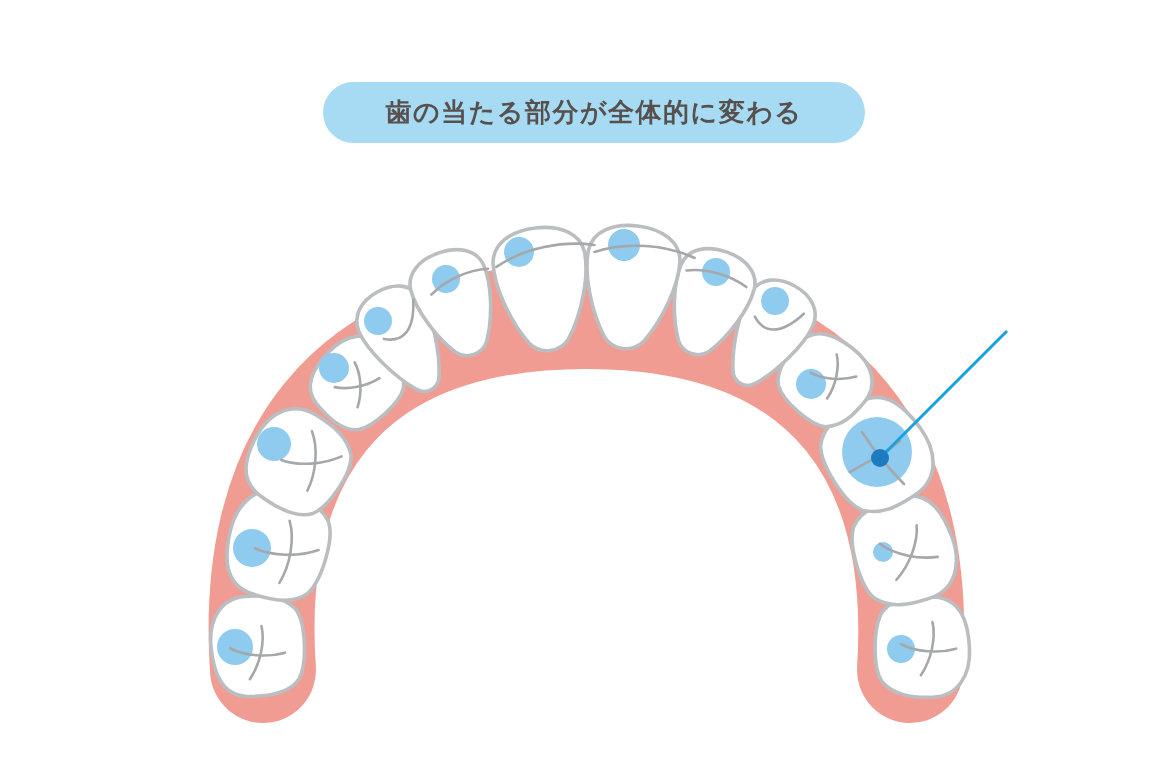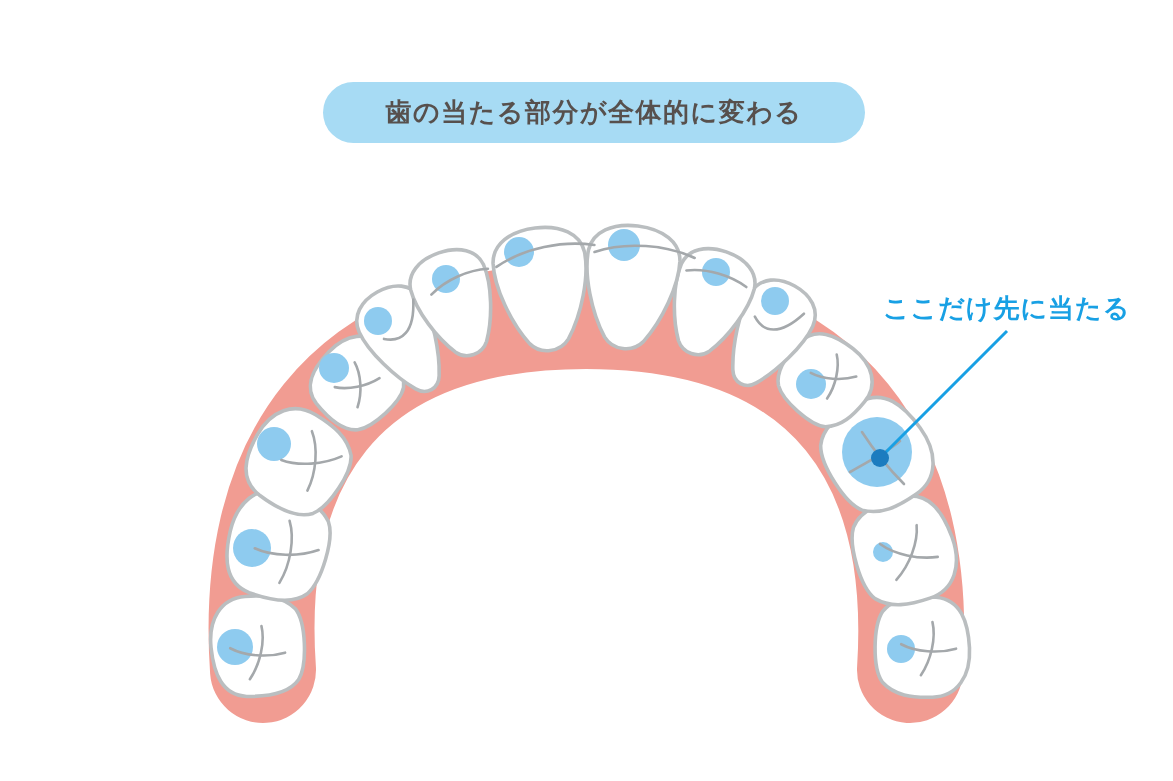--- a/index.html
+++ b/index.html
@@ -74,16 +74,13 @@
       <path d="M -33,0 C -14,7 14,5 34,-4" transform="translate(903,552) rotate(16) scale(0.88)" fill="none" stroke="#a4a8ab" stroke-width="2.6" vector-effect="non-scaling-stroke" stroke-linecap="round"></path>
       <path d="M 1,-32 C 8,-14 6,14 -4,34" transform="translate(903,552) rotate(16) scale(0.88)" fill="none" stroke="#a4a8ab" stroke-width="2.6" vector-effect="non-scaling-stroke" stroke-linecap="round"></path>
       <path d="M -33,0 C -14,7 14,5 34,-4" transform="translate(923,648) rotate(8) scale(0.82)" fill="none" stroke="#a4a8ab" stroke-width="2.6" vector-effect="non-scaling-stroke" stroke-linecap="round"></path>
       <path d="M 1,-32 C 8,-14 6,14 -4,34" transform="translate(923,648) rotate(8) scale(0.82)" fill="none" stroke="#a4a8ab" stroke-width="2.6" vector-effect="non-scaling-stroke" stroke-linecap="round"></path>
       <line x1="1002" y1="331" x2="876" y2="457" stroke="#18a0e4" stroke-width="3"></line>
       <circle cx="875" cy="458" r="9" fill="#1c7cbf"></circle>
     </svg>
   <div class="title-pill" style="background: rgb(167, 219, 244); color: rgb(87, 80, 77);">
     <span>歯の当たる部分が全体的に変わる</span>
   </div>
-  <div class="annotation-label" style="color: rgb(24, 160, 228);">
-    <span>ここだけ先に当たる</span>
-  </div>
 </div>
 
 </body></html>

